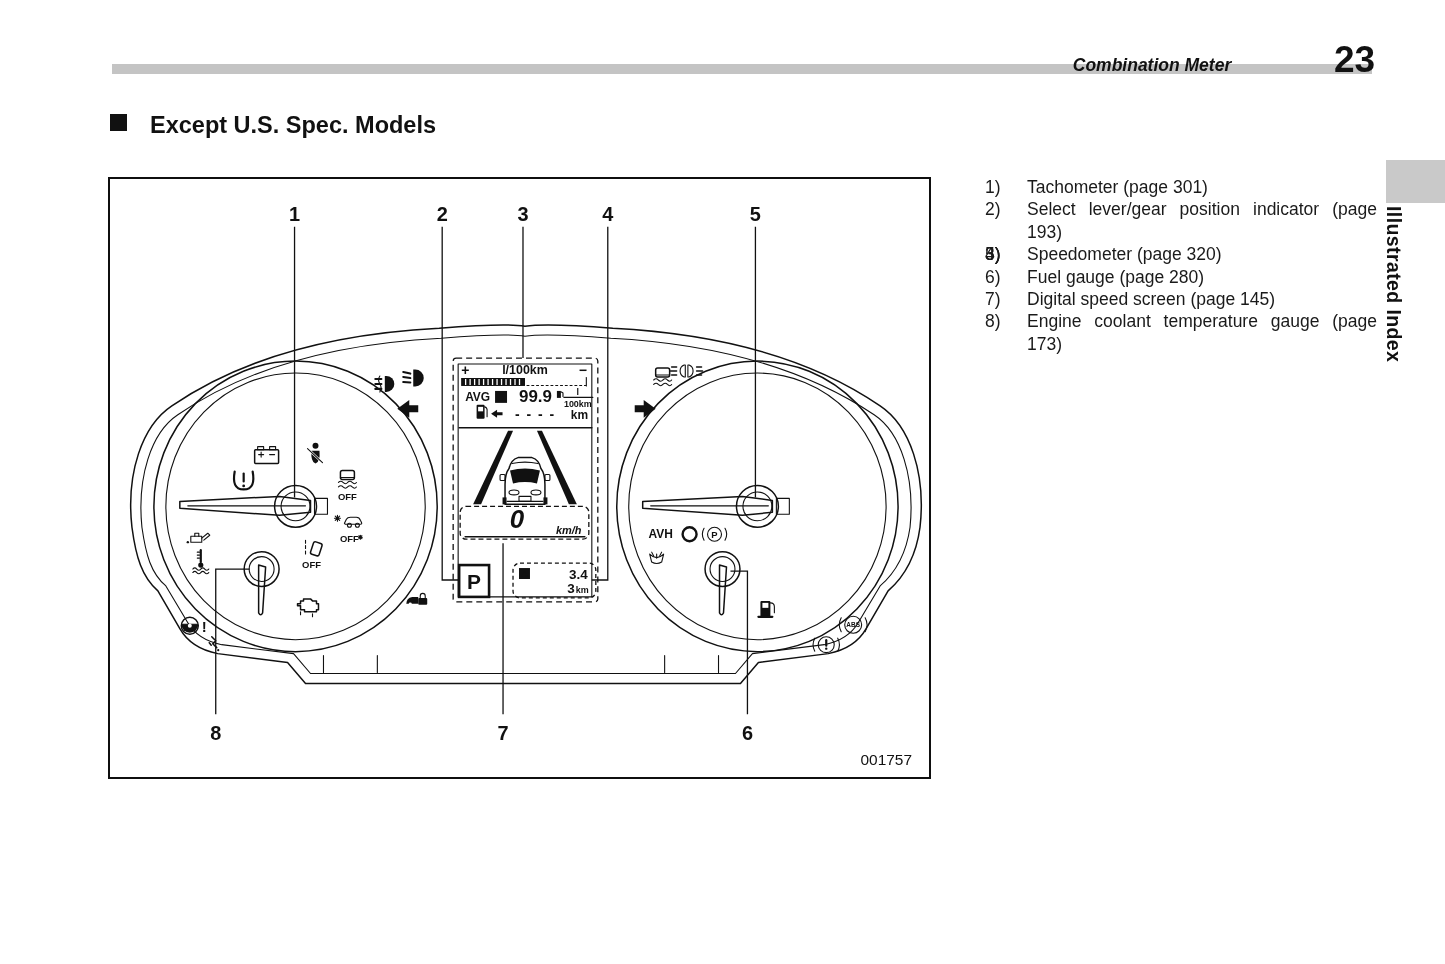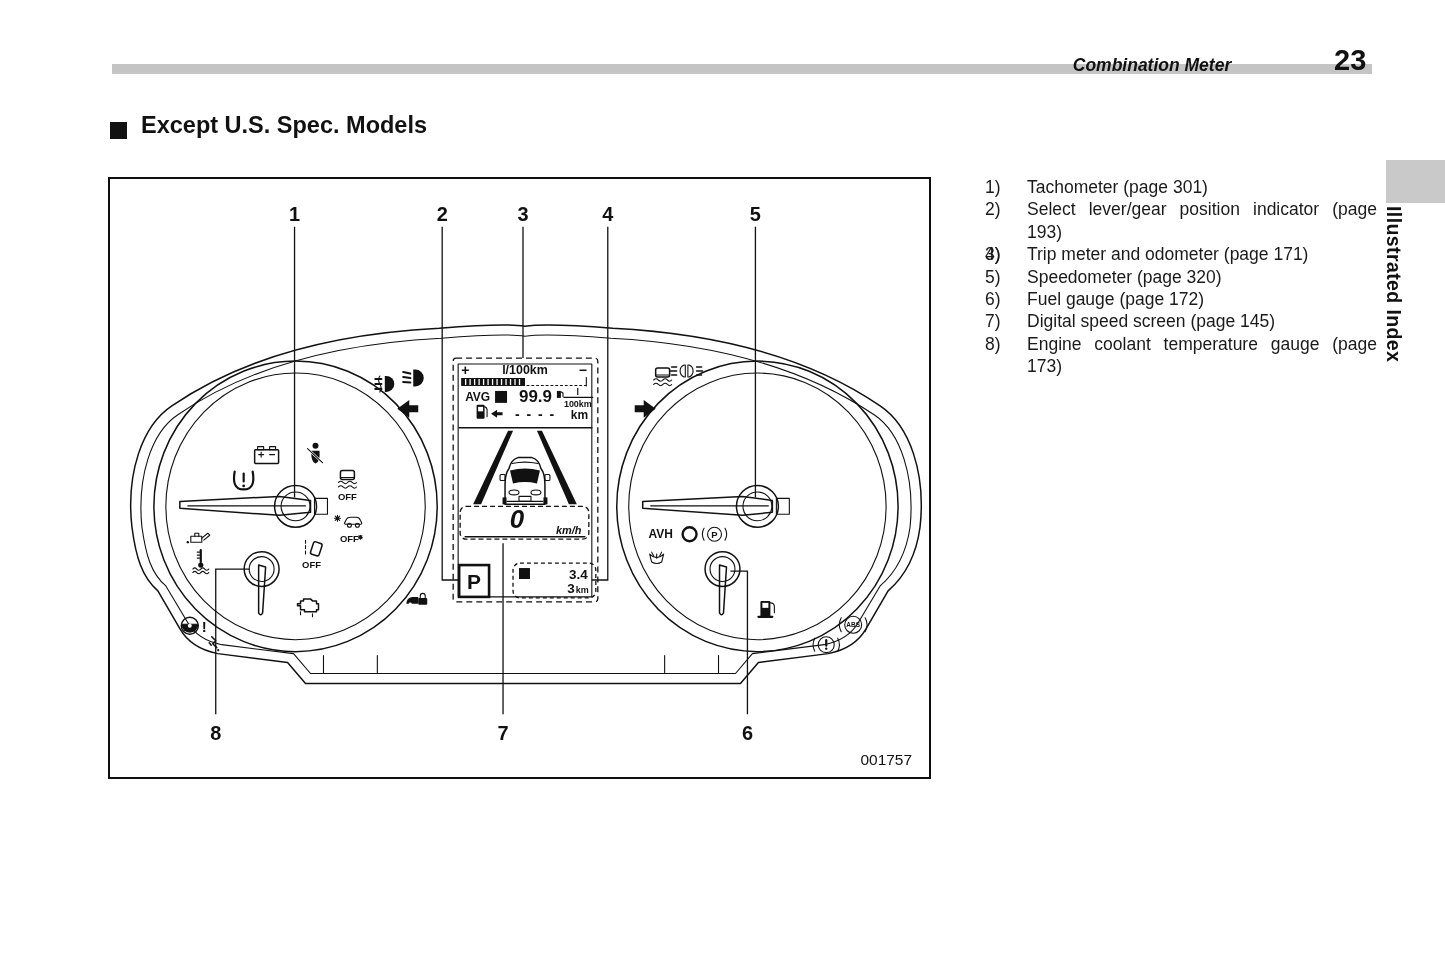--- a/index.html
+++ b/index.html
@@ -4,23 +4,23 @@
 <style>
   html,body{margin:0;padding:0;}
   body{
     width:1445px;height:964px;position:relative;background:#fff;
     font-family:"Liberation Sans",sans-serif;color:#111;overflow:hidden;
   }
   
   .rule{position:absolute;left:112px;top:64px;width:1260px;height:10px;background:#c4c4c4;}
   .hdr-title{position:absolute;left:1002px;top:55px;width:300px;text-align:center;
     font-size:17.5px;font-weight:bold;font-style:italic;line-height:21px;}
-  .hdr-num{position:absolute;left:1334px;top:44px;font-size:29px;font-weight:bold;line-height:32px;}
-  
-  .heading{position:absolute;left:110px;top:112px;display:flex;align-items:flex-end;gap:14px;}
+  .hdr-num{position:absolute;left:1334px;top:44px;font-size:37px;font-weight:bold;line-height:32px;}
+  
+  .heading{position:absolute;left:110px;top:112px;display:flex;align-items:flex-start;gap:23px;}
   .heading .sq{width:17px;height:17px;background:#111;margin-top:2px;}
   .heading .txt{font-size:23.5px;font-weight:bold;}
   
   .figure-box{position:absolute;left:108px;top:177px;width:823px;height:602px;
     border:2px solid #0f0f0f;box-sizing:border-box;background:#fff;}
   .figure-box svg{display:block;width:100%;height:100%;}
   
   .legend{position:absolute;left:985px;top:176px;width:392px;}
   .legend-item{position:relative;padding-left:42px;text-align:justify;
     font-size:17.5px;line-height:22.4px;color:#1a1a1a;}
@@ -331,21 +331,21 @@
   </g>
 
   <text x="804" y="589" text-anchor="end" font-size="15.5">001757</text>
 </svg>
 </div>
 
 <div class="legend">
   <div class="legend-item"><span class="num">1)</span><span>Tachometer (page 301)</span></div>
   <div class="legend-item"><span class="num">2)</span><span>Select lever/gear position indicator (page 193)</span></div>
   <div class="legend-item"><span class="num">3)</span></div>
-  <div class="legend-item"><span class="num">4)</span><span>Trip meter and odometer (page 171)</span></div>
+  <div class="legend-item"><span class="num">4)</span></div>
   <div class="legend-item"><span class="num">5)</span><span>Speedometer (page 320)</span></div>
-  <div class="legend-item"><span class="num">6)</span><span>Fuel gauge (page 172)</span></div>
+  <div class="legend-item"><span class="num">6)</span><span>Fuel gauge (page 280)</span></div>
   <div class="legend-item"><span class="num">7)</span><span>Digital speed screen (page 145)</span></div>
   <div class="legend-item"><span class="num">8)</span><span>Engine coolant temperature gauge (page 173)</span></div>
 </div>
 
 <div class="side-tab"></div>
 <div class="side-label">Illustrated Index</div>
 
 </body></html>

